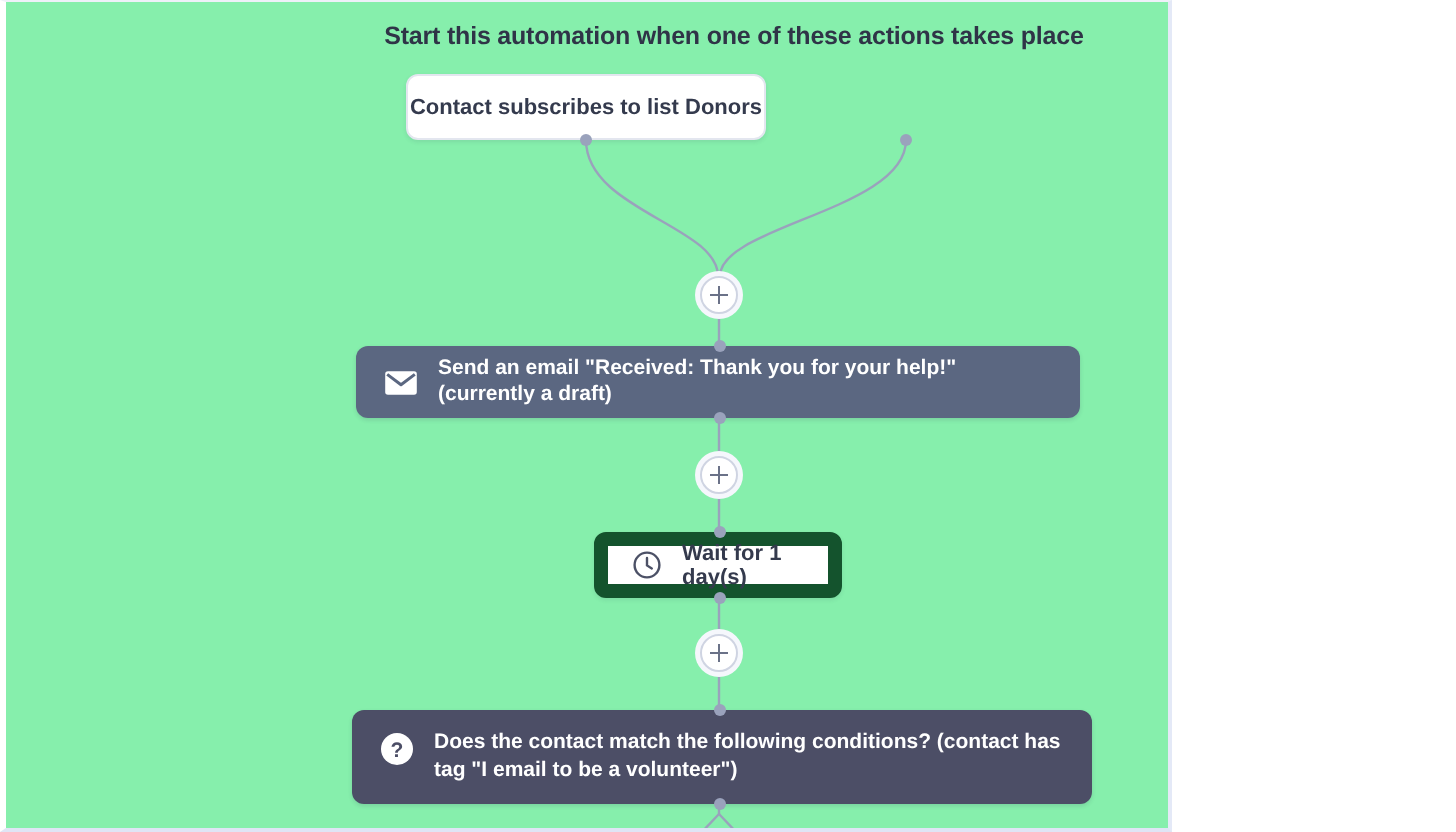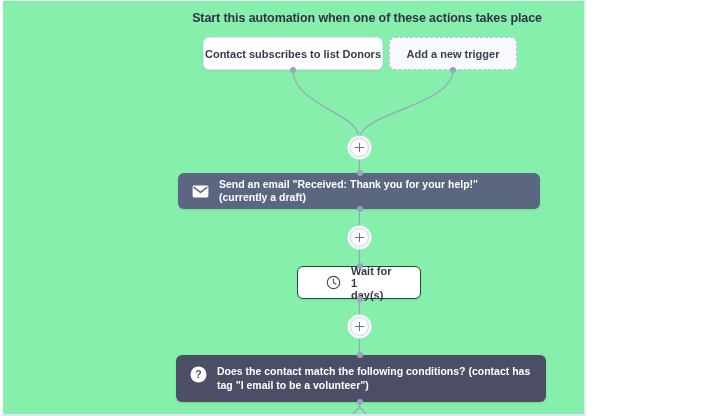--- a/index.html
+++ b/index.html
@@ -104,23 +104,23 @@
     line-height: 1.25;
   }
 
   
   #step-wait {
     left: 294px;
     top: 265px;
     width: 124px;
     height: 33px;
     background: #ffffff;
-    border: 1px solid #14532d;
+    border: 7px solid #14532d;
     box-shadow: 0 1px 2px rgba(40,50,80,0.10);
-    padding: 0 28px;
+    padding: 0 12px;
   }
   #step-wait .step-label {
     font-size: 11px;
     font-weight: bold;
     color: #343a4d;
   }
 
   
   #step-condition {
     left: 173px;
@@ -222,23 +222,20 @@
     <line x1="356.5" y1="401" x2="356.5" y2="406" stroke="#9aa2bc" stroke-width="1.2"></line>
     <path d="M356.5,406 L347,416 M356.5,406 L366,416" fill="none" stroke="#9aa2bc" stroke-width="1.2"></path>
   </svg>
 
   <div id="flow-heading">Start this automation when one of these actions takes place</div>
 
   <div class="node trigger-card" id="trigger-subscribe">
     <span>Contact subscribes to list Donors</span>
   </div>
 
-  <div class="node trigger-card" id="trigger-add-new">
-    <span>Add a new trigger</span>
-  </div>
 
   <div class="anchor-dot" style="left:287px; top:66px;"></div>
   <div class="anchor-dot" style="left:447px; top:66px;"></div>
 
   <div class="plus-node" id="plus-1">
     <span class="plus-glyph"></span>
   </div>
 
   <div class="node" id="step-email">
     <span class="icon-slot">

